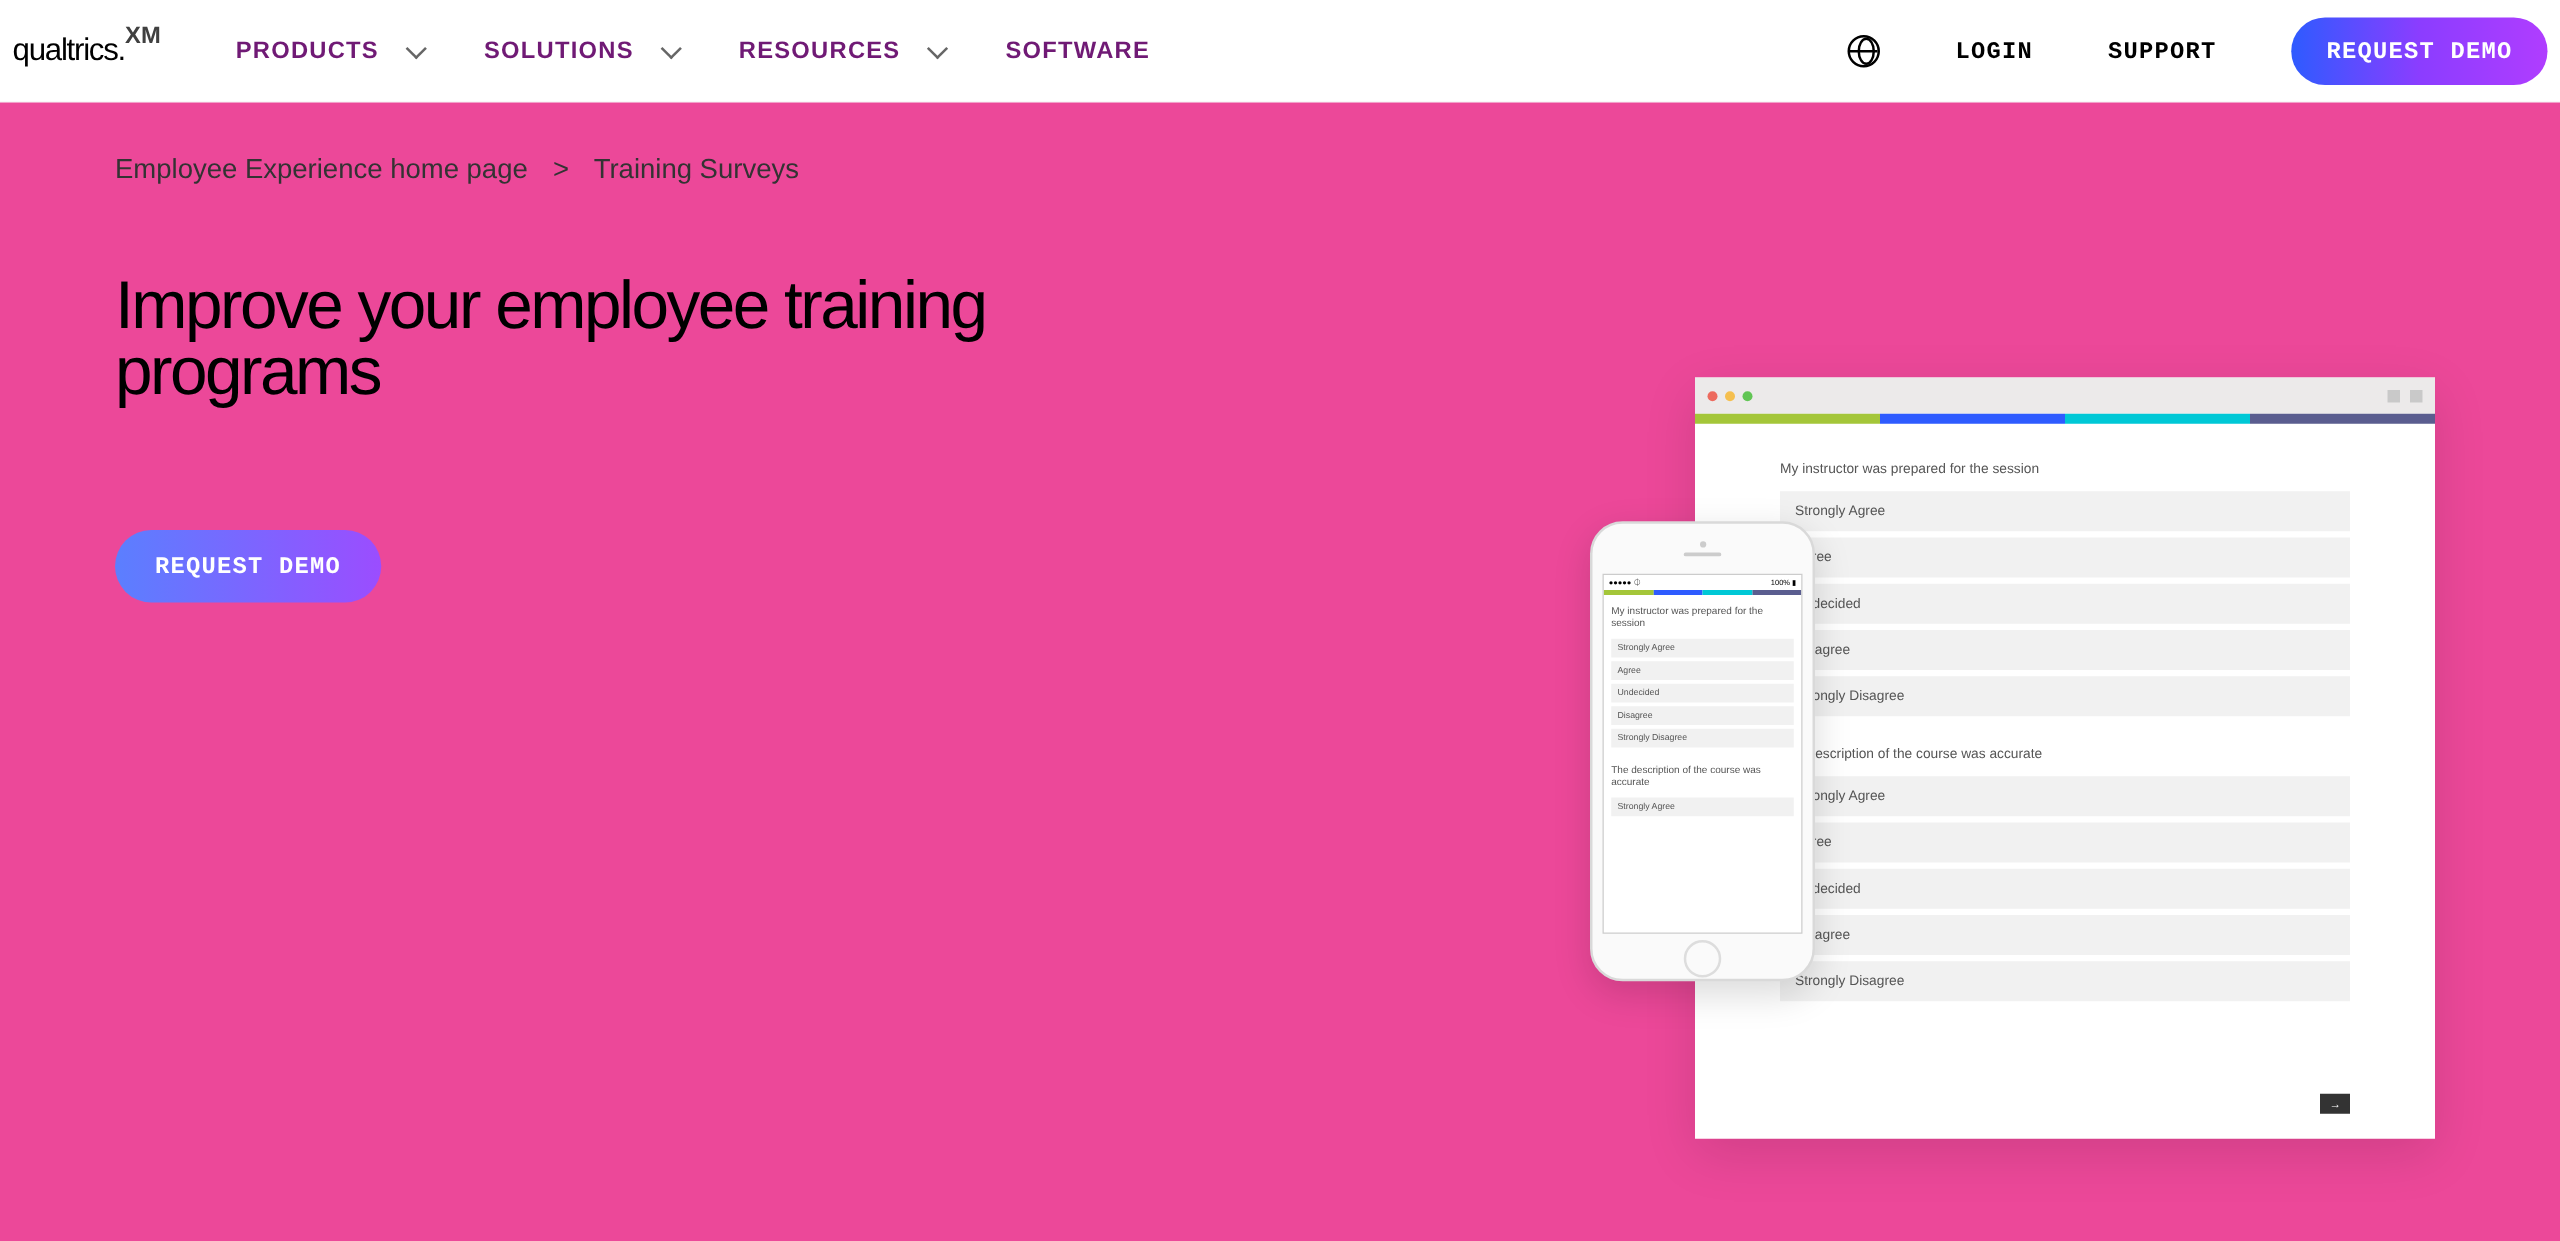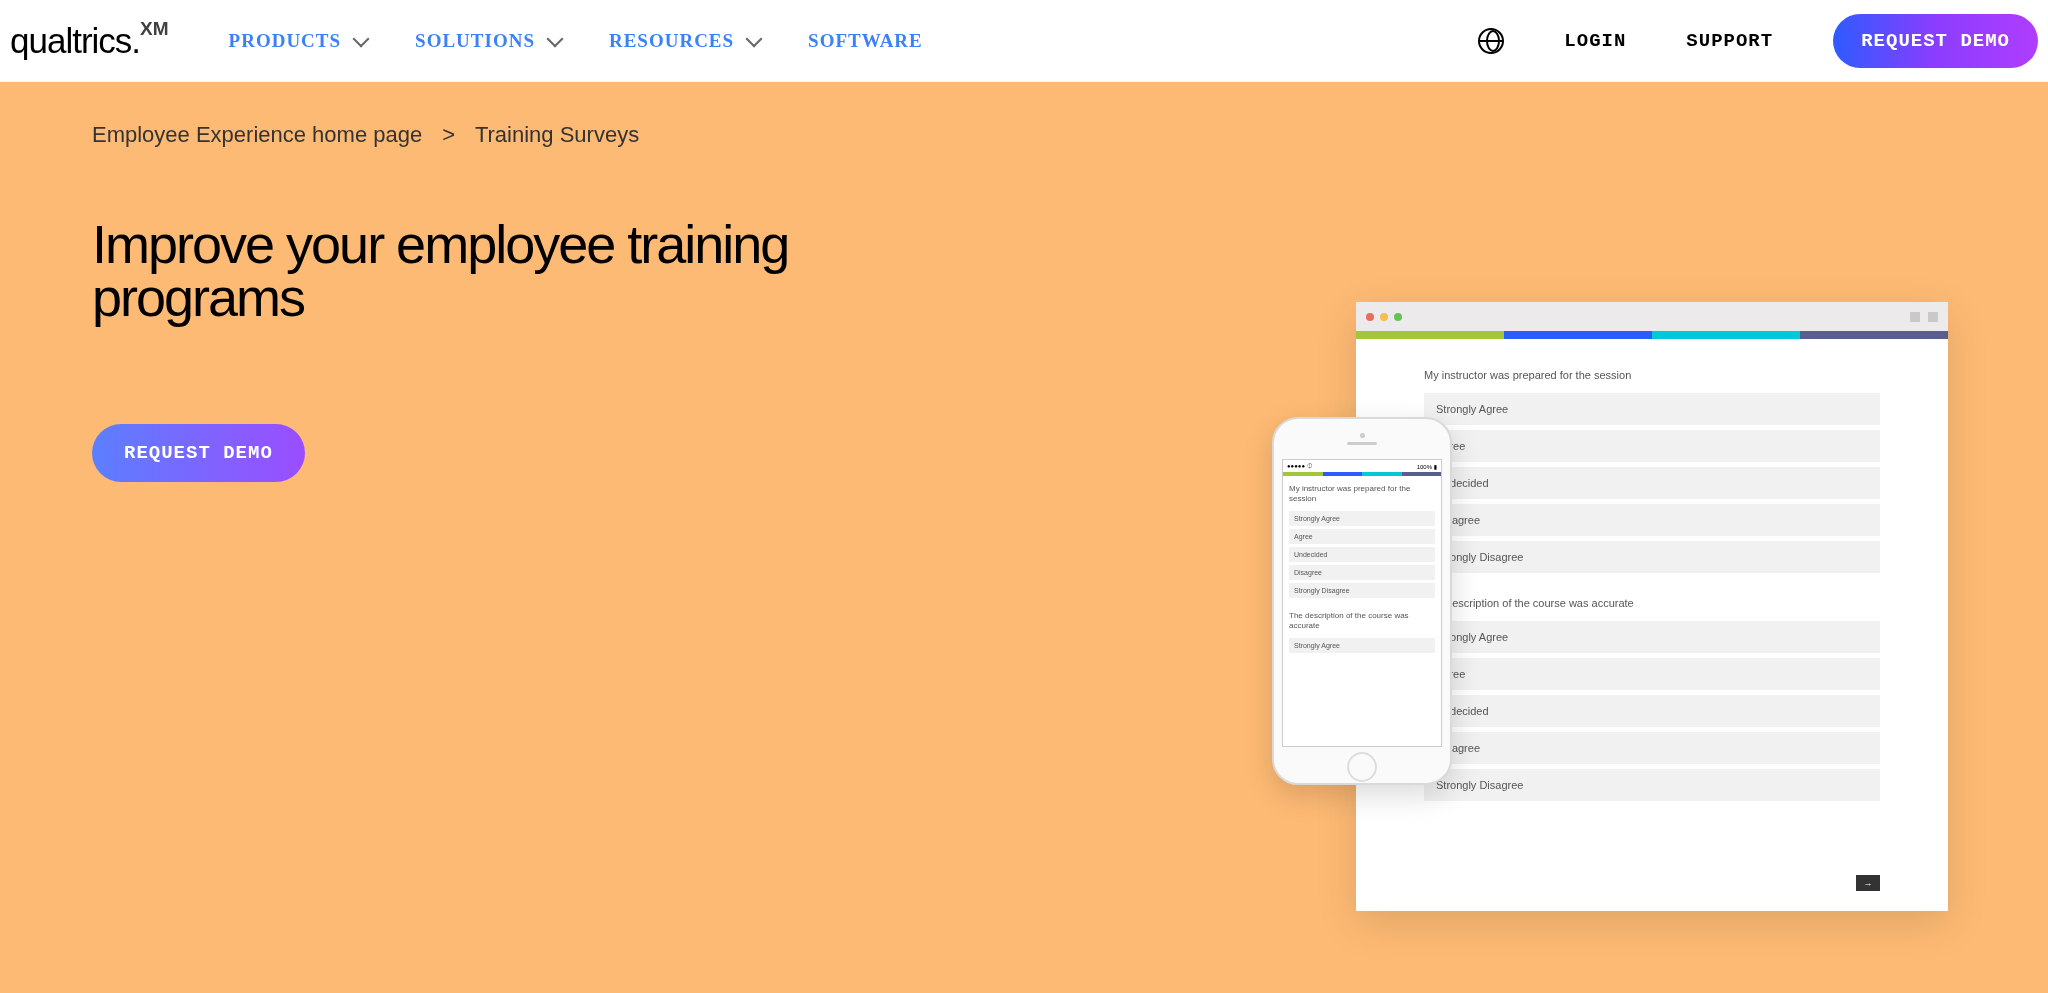--- a/index.html
+++ b/index.html
@@ -1,34 +1,34 @@
 <!DOCTYPE html>
 <html><head>
 <meta charset="utf-8">
 <style>
 * { margin: 0; padding: 0; box-sizing: border-box; }
 body { font-family: -apple-system, BlinkMacSystemFont, "Segoe UI", Helvetica, Arial, sans-serif; background: #fff; width: 2048px; }
 
 
 .header { display: flex; align-items: center; padding: 0 10px 0 10px; height: 82px; background: #fff; border-bottom: 1px solid rgba(0,0,0,0.04); }
 .logo { display: flex; align-items: center; margin-right: 60px; }
-.logo-text { font-size: 35px; font-weight: 400; letter-spacing: -1px; color: #000; }
+.logo-text { font-size: 25px; font-weight: 400; letter-spacing: -1px; color: #000; }
 .logo-xm { font-size: 19px; font-weight: 700; color: #404040; position: relative; top: -12px; letter-spacing: 0; }
 .nav { display: flex; gap: 48px; }
-.nav-item { display: flex; align-items: center; gap: 14px; font-family: Liberation Serif, serif; font-size: 19px; font-weight: 700; letter-spacing: 1px; color: #3b82f6; cursor: pointer; }
+.nav-item { display: flex; align-items: center; gap: 24px; font-family: Liberation Sans, sans-serif; font-size: 19px; font-weight: 700; letter-spacing: 1px; color: #701a75; cursor: pointer; }
 .chevron { width: 12px; height: 12px; border-right: 2px solid #666; border-bottom: 2px solid #666; transform: rotate(45deg); margin-top: -4px; }
 .header-right { margin-left: auto; display: flex; align-items: center; gap: 60px; }
 .globe-icon { width: 26px; height: 26px; border: 2px solid #000; border-radius: 50%; position: relative; cursor: pointer; }
 .globe-icon::before { content: ""; position: absolute; left: 50%; top: 0; bottom: 0; width: 10px; margin-left: -5px; border: 2px solid #000; border-radius: 50%; }
 .globe-icon::after { content: ""; position: absolute; left: 0; right: 0; top: 50%; height: 2px; margin-top: -1px; background: #000; }
 .header-link { font-family: "Courier New", monospace; font-size: 19px; font-weight: 700; letter-spacing: 1px; color: #000; cursor: pointer; }
 .demo-btn-header { background: linear-gradient(90deg, #2e5bff 0%, #8b3dff 50%, #b03dff 100%); color: #fff; font-family: "Courier New", monospace; font-size: 19px; font-weight: 700; letter-spacing: 1px; padding: 16px 28px; border-radius: 30px; cursor: pointer; border: none; }
 
 
-.page { background: #fdba74; min-height: 911px; padding: 40px 92px 0 92px; position: relative; }
+.page { background: #ec4899; min-height: 911px; padding: 40px 92px 0 92px; position: relative; }
 .breadcrumb { font-size: 22px; color: #333; margin-bottom: 70px; }
 .breadcrumb a { color: #333; text-decoration: none; }
 .breadcrumb-sep { margin: 0 14px; color: #333; }
 .eyebrow { font-family: "Courier New", monospace; font-size: 21px; font-weight: 700; letter-spacing: 2px; color: #000; margin-bottom: 28px; }
 .headline { font-size: 54px; font-weight: 400; line-height: 0.98; letter-spacing: -2px; color: #000; max-width: 880px; margin-bottom: 100px; }
 .demo-btn-body { background: linear-gradient(90deg, #5b7fff 0%, #9b4dff 100%); color: #fff; font-family: "Courier New", monospace; font-size: 19px; font-weight: 700; letter-spacing: 1px; padding: 18px 32px; border-radius: 30px; cursor: pointer; border: none; }
 
 
 .preview-desktop { position: absolute; right: 100px; top: 220px; width: 592px; background: #fff; box-shadow: 0 12px 40px rgba(0,0,0,0.12); }
 .browser-chrome { height: 29px; background: #eceaea; display: flex; align-items: center; padding: 0 10px; gap: 6px; }

